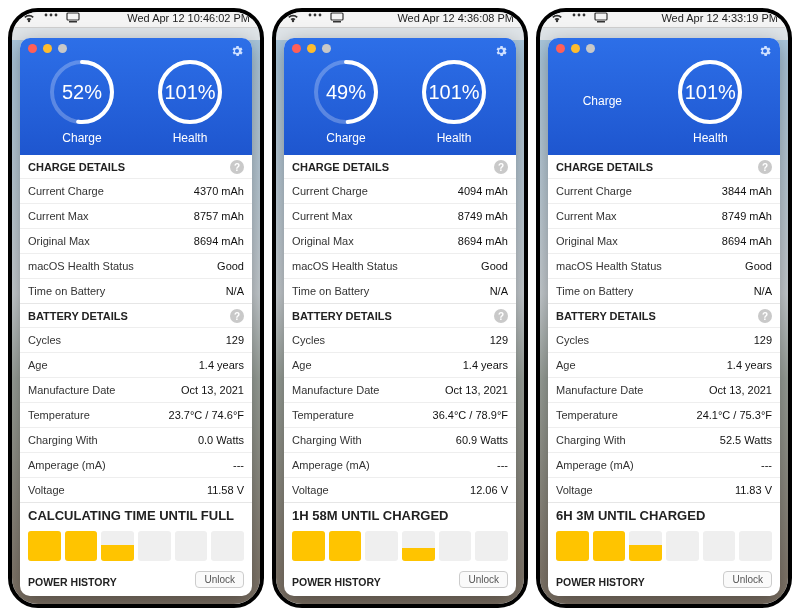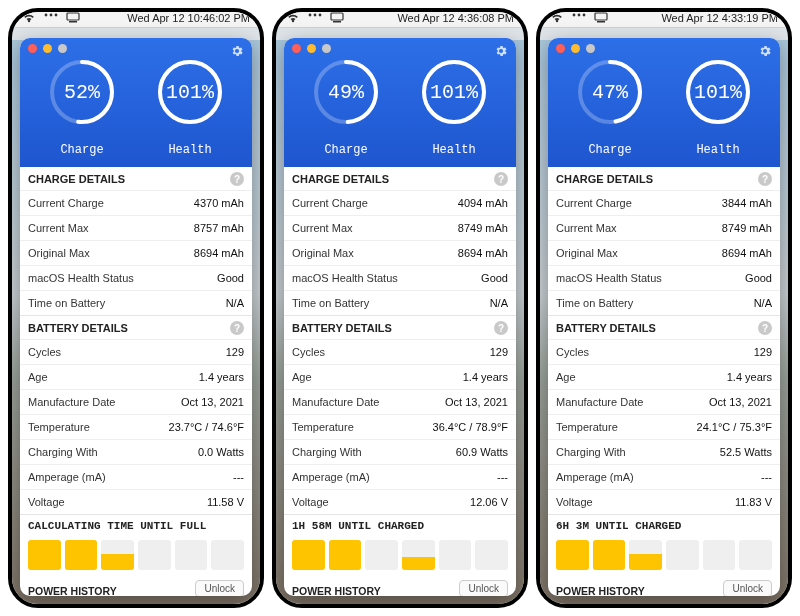--- a/index.html
+++ b/index.html
@@ -47,42 +47,42 @@
     color:#fff; padding:6px 8px 10px 8px;
     position:relative;
   }
   .traffic { display:flex; gap:6px; margin-bottom:4px;}
   .traffic span{ width:9px;height:9px;border-radius:50%; display:block;}
   .tl-red{background:#ff5f57;} .tl-yel{background:#febc2e;} .tl-grn{background:#c8c8c8;}
   .gear {
     position:absolute; top:6px; right:8px; color:#cfe0ff; font-size:14px;
   }
   .rings { display:flex; justify-content:space-around; align-items:center; margin-top:2px;}
-  .ring-wrap{ display:flex; flex-direction:column; align-items:center; gap:16px;font-family:Liberation Mono, monospace;}
+  .ring-wrap{ display:flex; flex-direction:column; align-items:center; gap:4px;}
   .ring {
     width:70px;height:70px; position:relative;
   }
   .ring svg{position:absolute;inset:0;}
   .ring .pct{
     position:absolute; inset:0; display:flex; align-items:center; justify-content:center;
     font-size:20px; font-weight:400; color:#fff;
   }
   .ring-label{ font-size:12px; color:#fff; }
   .content { flex:1; overflow:auto; font-size:11.5px; color:#222;}
   .sect-head {
     padding:5px 8px 4px 8px; font-weight:700; font-size:11px;
     display:flex; align-items:center; justify-content:space-between;
     border-top:1px solid #e6e6e6;
   }
   .sect-head:first-child{border-top:none;}
   .help{ width:14px;height:14px;border-radius:50%;background:#c9c9c9;color:#fff;font-size:10px;display:flex;align-items:center;justify-content:center;}
   .row{ display:flex; justify-content:space-between; padding:6px 8px; border-top:1px solid #eee; font-size:11px;}
   .row .lab{color:#333;}
   .row .val{color:#111; font-weight:500;}
-  .status-sect{ padding:5px 8px 4px 8px; font-weight:700; font-size:11px; border-top:1px solid #e6e6e6;font-family:Liberation Mono, monospace;}
+  .status-sect{ padding:5px 8px 4px 8px; font-weight:700; font-size:13px; border-top:1px solid #e6e6e6;}
   .bars{ display:flex; gap:4px; padding:4px 8px 6px 8px;}
   .bar{ flex:1; height:30px; background:#efefef; border-radius:3px; position:relative; overflow:hidden;}
   .bar .fill{ position:absolute; left:0; right:0; bottom:0; background:#ffc400;}
   .footer{ display:flex; align-items:flex-end; justify-content:space-between; padding:4px 8px 8px 8px; font-size:10.5px; font-weight:700;}
   .unlock-btn{ font-weight:400; font-size:10px; border:1px solid #ccc; border-radius:4px; padding:2px 8px; background:#fafafa; color:#555;}
 </style>
 </head>
 <body>
 
 <div class="frame">
@@ -395,27 +395,20 @@
         <div class="traffic">
           <span class="tl-red"></span>
           <span class="tl-yel"></span>
           <span class="tl-grn"></span>
         </div>
         <span class="gear"><svg width="14" height="14" viewBox="0 0 24 24" fill="currentColor">
             <path d="M19.4 13a7.6 7.6 0 000-2l2-1.6-2-3.4-2.4 1a7.5 7.5 0 00-1.7-1l-.4-2.6h-4l-.4 2.6a7.5 7.5 0 00-1.7 1l-2.4-1-2 3.4L6.6 11a7.6 7.6 0 000 2l-2 1.6 2 3.4 2.4-1a7.5 7.5 0 001.7 1l.4 2.6h4l.4-2.6a7.5 7.5 0 001.7-1l2.4 1 2-3.4-2-1.6zM12 15.5A3.5 3.5 0 1115.5 12 3.5 3.5 0 0112 15.5z"></path>
           </svg></span>
         <div class="rings">
           <div class="ring-wrap">
-            <div class="ring">
-              <svg viewBox="0 0 70 70">
-    <circle cx="35" cy="35" r="30" fill="none" stroke="rgba(255,255,255,.25)" stroke-width="4"></circle>
-    <circle cx="35" cy="35" r="30" fill="none" stroke="#fff" stroke-width="4" stroke-linecap="round" stroke-dasharray="188.49555921538757" stroke-dashoffset="99.90264638415542" transform="rotate(-90 35 35)"></circle>
-  </svg>
-              <div class="pct">47%</div>
-            </div>
             <div class="ring-label">Charge</div>
           </div>
           <div class="ring-wrap">
             <div class="ring">
               <svg viewBox="0 0 70 70">
     <circle cx="35" cy="35" r="30" fill="none" stroke="rgba(255,255,255,.25)" stroke-width="4"></circle>
     <circle cx="35" cy="35" r="30" fill="none" stroke="#fff" stroke-width="4" stroke-linecap="round" stroke-dasharray="188.49555921538757" stroke-dashoffset="0" transform="rotate(-90 35 35)"></circle>
   </svg>
               <div class="pct">101%</div>
             </div>

